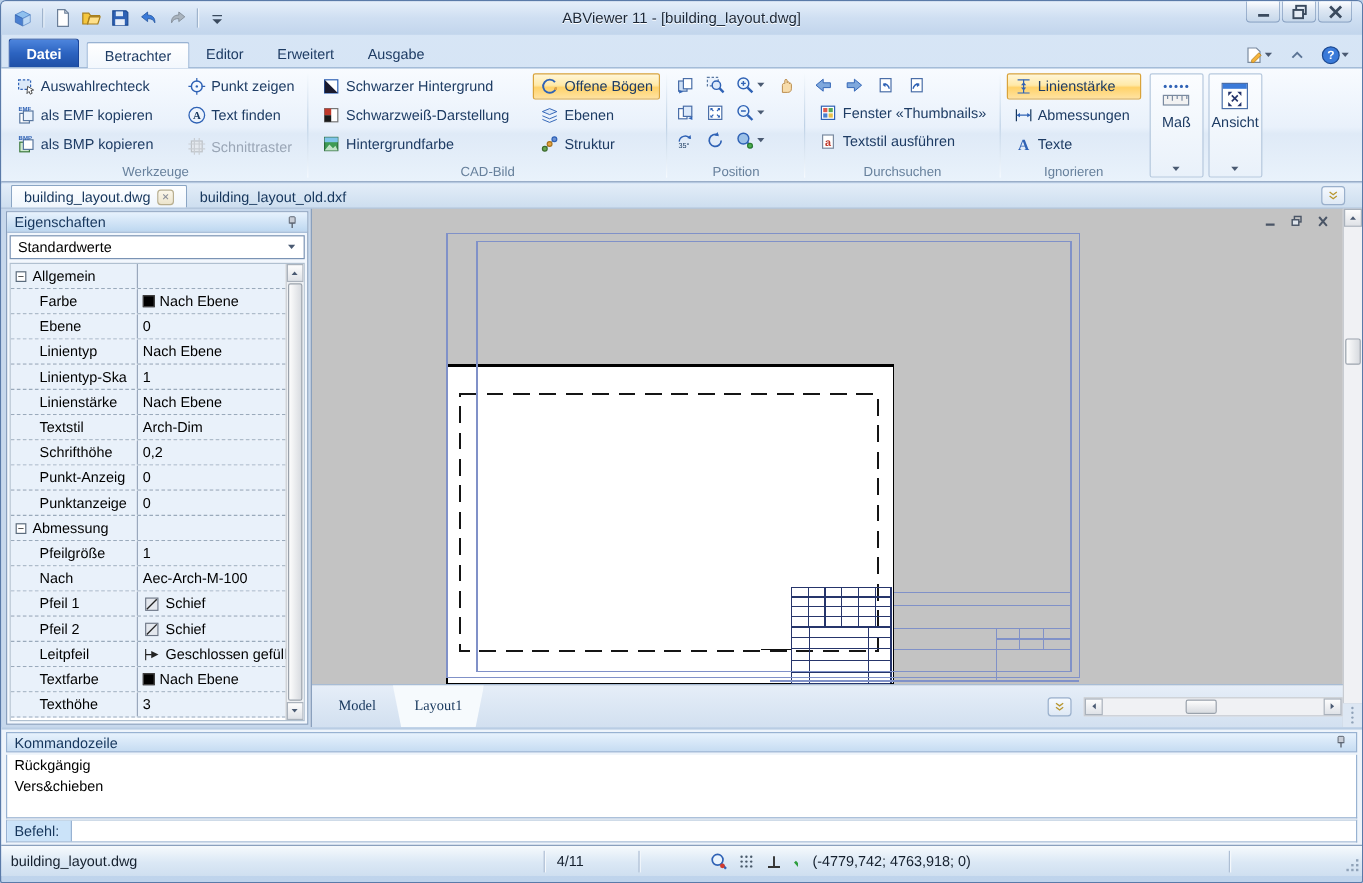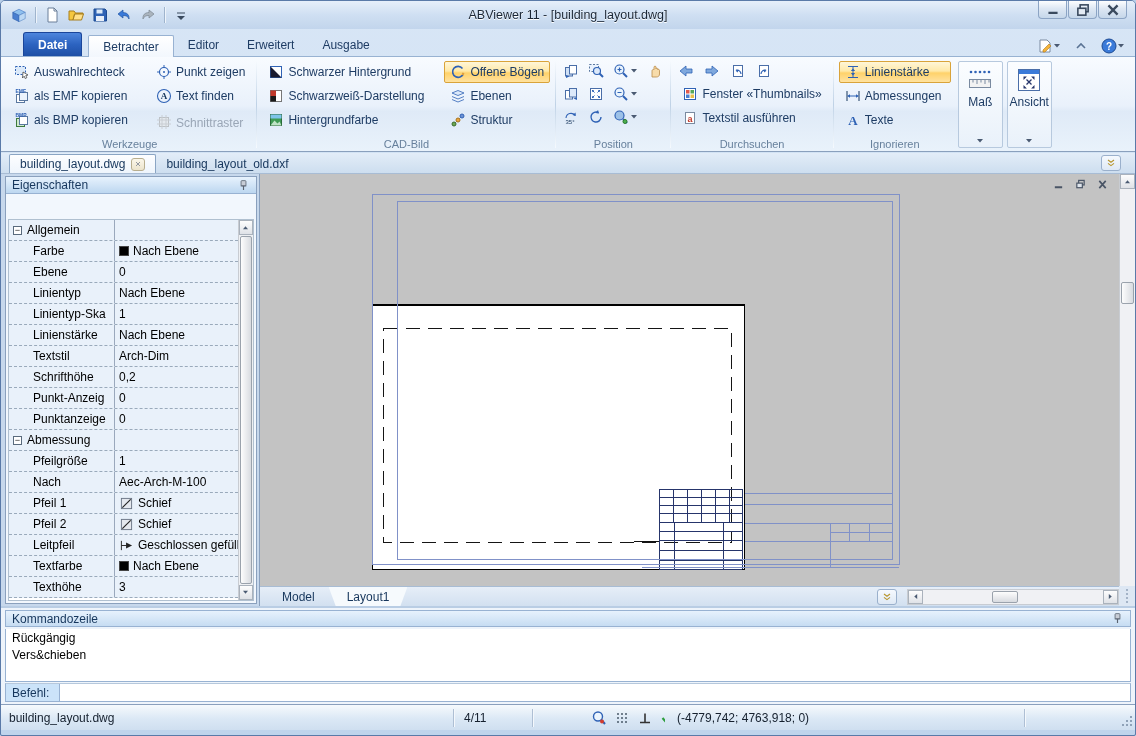--- a/index.html
+++ b/index.html
@@ -22,21 +22,21 @@
   .winbtn { width:29px; height:18px; border:1px solid #8ca4c4; border-top:none;
     border-radius:0 0 4px 4px; background:linear-gradient(#fdfeff,#dde7f3 45%,#c6d7ea);
     display:flex; align-items:center; justify-content:center; margin-left:1px; }
   .ic { display:inline-flex; width:16px; height:16px; flex:none; align-items:center; justify-content:center; }
   .ic svg { width:100%; height:100%; }
   .ic.big { width:26px; height:26px; }
   .dd { display:inline-flex; width:8px; height:6px; flex:none; }
   .dd svg { width:8px; height:6px; }
 
   
-  .tabrow { position:absolute; left:0; top:28px; right:0; height:27px; display:flex; align-items:flex-end; padding-left:22px; }
+  .tabrow { position:absolute; left:0; top:28px; right:0; height:27px; display:flex; align-items:flex-end; padding-left:6px; }
   .tab { height:22px; display:flex; align-items:center; padding:0 14px; cursor:default; }
   .tab.datei { height:24px; background:linear-gradient(#4d85dd,#2c63c0 50%,#1e4fa6);
     border:1px solid #1a459a; border-bottom:none; border-radius:3px 3px 0 0; color:#fff; font-weight:bold; margin-right:6px; }
   .tab.active { background:linear-gradient(#ffffff,#f2f7fd); border:1px solid #98b2d2; border-bottom:none;
     border-radius:2px 2px 0 0; margin-bottom:-1px; z-index:2; }
   .tabrow-right { position:absolute; right:10px; top:6px; display:flex; align-items:center; gap:8px; }
 
   
   .ribbon { position:absolute; left:0; top:55px; right:0; height:96px;
     background:linear-gradient(#f8fbff,#e9f1fb 52%,#dfeaf7 58%,#e9f2fb);
@@ -100,23 +100,23 @@
   .sarr svg{ width:7px; height:5px; }
   .sthumb { position:absolute; left:1px; right:1px; border:1px solid #9aa2ac; border-radius:2px;
     background:linear-gradient(90deg,#fdfdfd,#d8dbe0); }
 
   .canvas { position:absolute; left:258px; top:0; right:0; bottom:0; border-left:1px solid #8aa0bd; background:#c3c3c3; }
   .drawing { position:absolute; left:0; top:0; }
   .mdi { position:absolute; top:3px; right:24px; display:flex; gap:4px; }
   .mdibtn { width:18px; height:14px; display:flex; align-items:center; justify-content:center; }
   .mdibtn svg{ width:13px; height:11px; }
   .vscroll { position:absolute; right:0; top:0; bottom:20px; width:16px; background:#f0f1f4; border-left:1px solid #c8ccd2; }
-  .bottombar { position:absolute; left:0; right:16px; bottom:0; height:20px;
+  .bottombar { position:absolute; left:0; right:16px; bottom:0; height:36px;
     background:linear-gradient(#e6eef8,#d2e0f0); border-top:1px solid #a8bcd4;
-    display:flex; align-items:stretch; padding-left:8px; }
+    display:flex; align-items:stretch; padding-left:8px;font-family:Liberation Serif, serif; }
   .sheet-tab { display:flex; align-items:center; padding:0 14px; color:#16365c; }
   .sheet-tab.active { background:#f6fafd; clip-path:polygon(0 0,100% 0,calc(100% - 7px) 100%,7px 100%); padding:0 18px; }
   .bottombar .chevbtn { align-self:center; margin-left:470px; }
   .hscroll { position:relative; width:216px; margin-left:10px; background:#f0f1f4; border:1px solid #c8ccd2; align-self:center; height:16px; }
   .harr { position:absolute; top:0; bottom:0; width:15px; background:linear-gradient(#fdfdfd,#dfe2e7); border:1px solid #aab2bc;
     display:flex; align-items:center; justify-content:center; }
   .harr svg{ width:5px; height:7px; }
   .hthumb { position:absolute; top:1px; bottom:1px; left:84px; width:26px; border:1px solid #9aa2ac; border-radius:2px;
     background:linear-gradient(#fdfdfd,#d8dbe0); }
   .corner { position:absolute; right:0; bottom:0; width:16px; height:20px; background:#dde7f3;
@@ -689,20 +689,28 @@
   <div class="main">
 
     <div class="props">
       <div class="phead">
         <span>Eigenschaften</span>
         <span class="ic">
             <svg viewBox="0 0 16 16">
               <rect x="5" y="2" width="6" height="6.5" rx="1" fill="#c8cdd6" stroke="#5a6370"></rect>
               <path d="M4.5 8.5h7" stroke="#5a6370"></path>
               <path d="M8 8.5v5" stroke="#5a6370" stroke-width="1.4"></path>
+            </svg>
+          </span>
+      </div>
+      <div class="preset">
+        <span>Standardwerte</span>
+        <span class="dd">
+            <svg viewBox="0 0 8 6">
+              <path d="M1 1l3 3.5L7 1z" fill="#4a5a72"></path>
             </svg>
           </span>
       </div>
       <div class="pgridwrap">
         <div class="pgrid">
             <div class="prow">
               <div class="pgl">
                 <span class="pgbox">−</span>
                 <span>Allgemein</span>
               </div>

